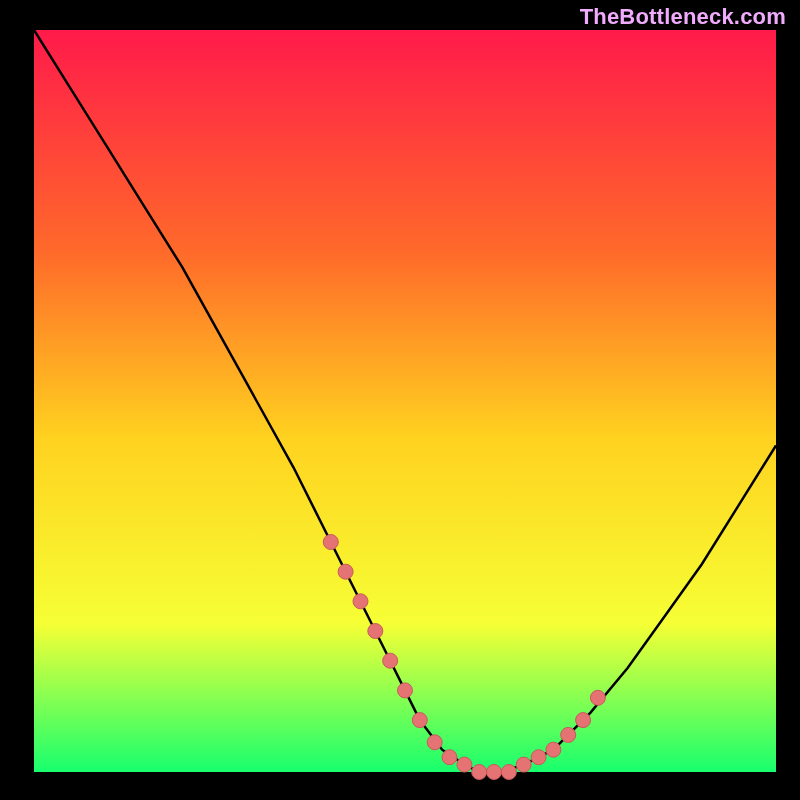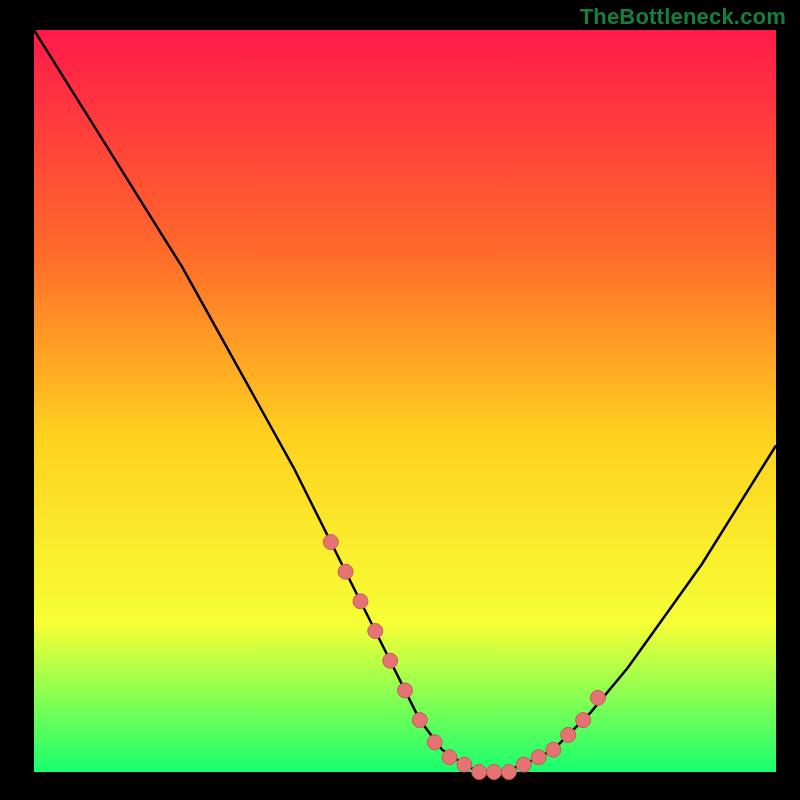--- a/index.html
+++ b/index.html
@@ -16,21 +16,21 @@
     top: 0;
     left: 0;
     width: 800px;
     height: 800px;
     background: #000;
   }
   .watermark {
     position: absolute;
     top: 4px;
     right: 14px;
-    color: #15803d;
+    color: #f0abfc;
     font-size: 22px;
     font-weight: 600;
     letter-spacing: 0.2px;
     user-select: none;
   }
   svg {
     position: absolute;
     top: 0;
     left: 0;
   }

